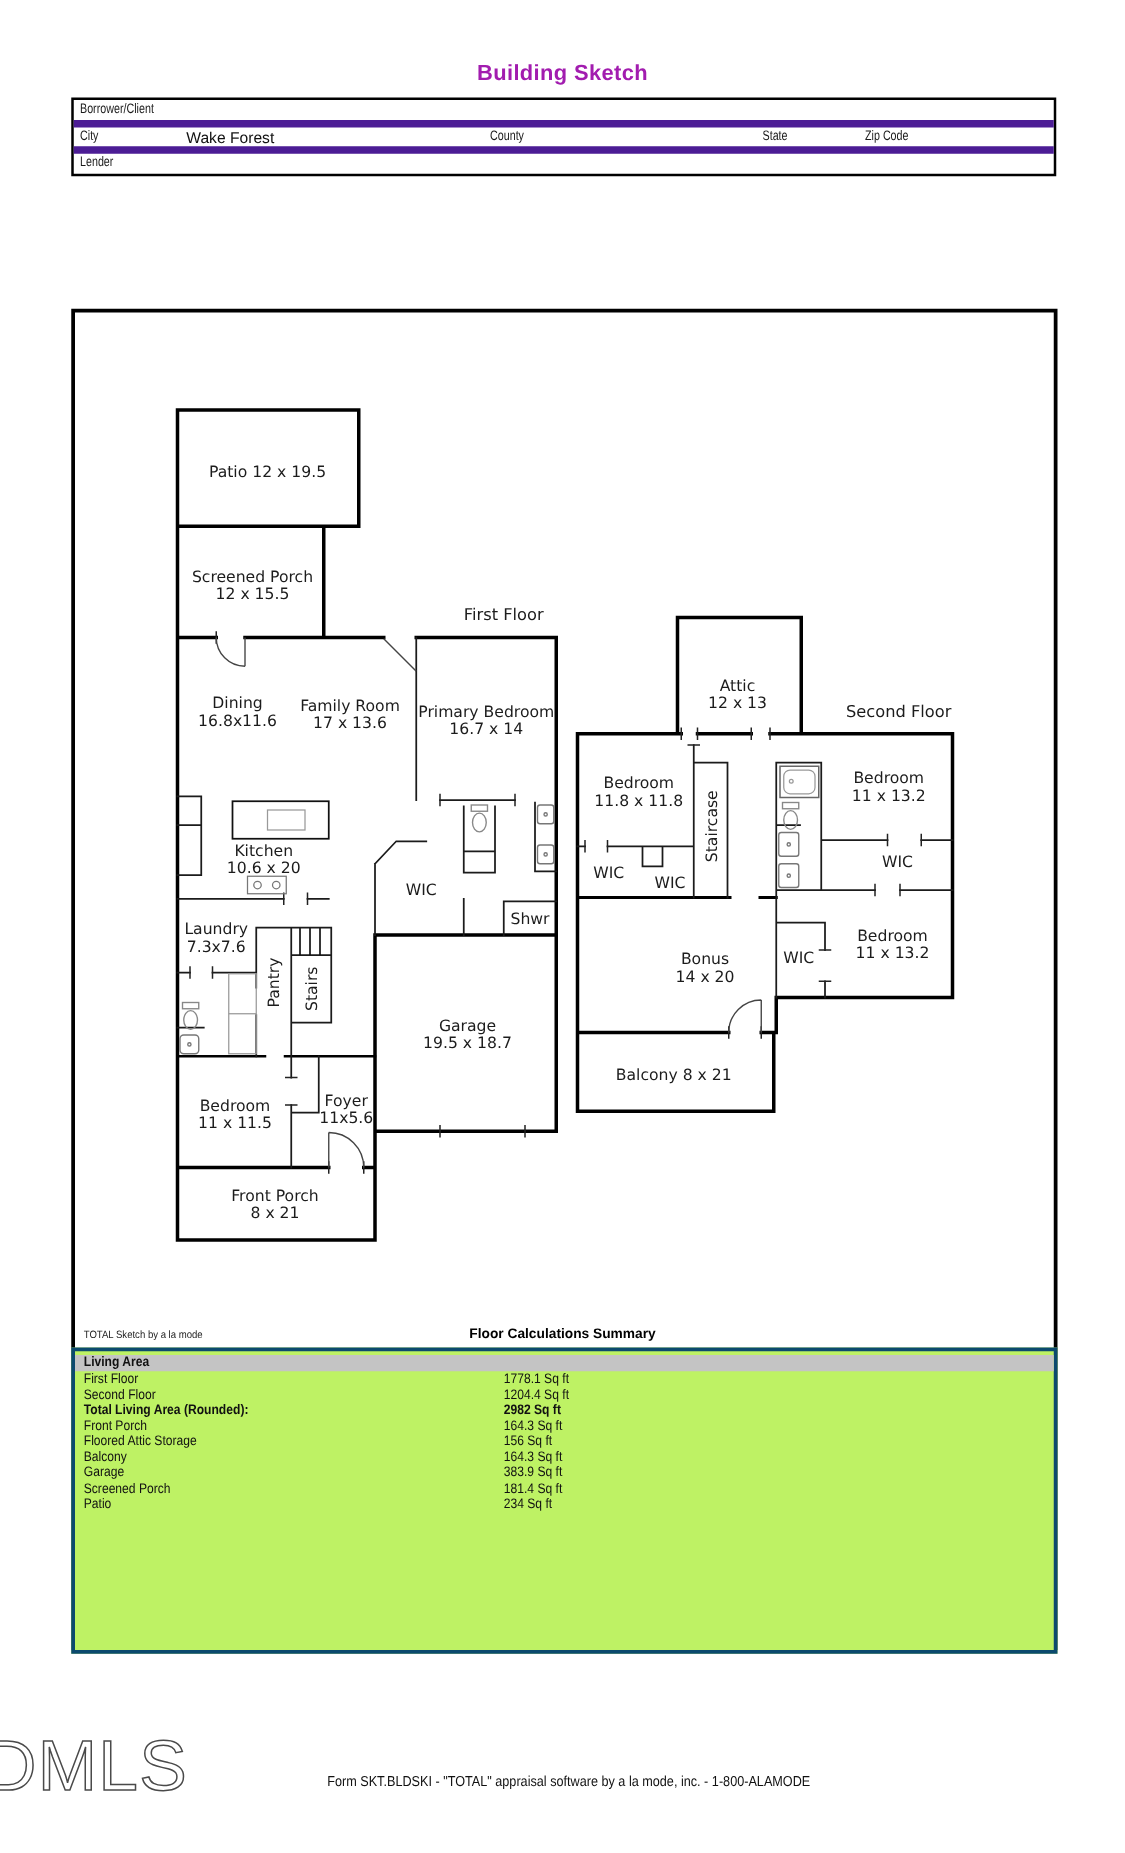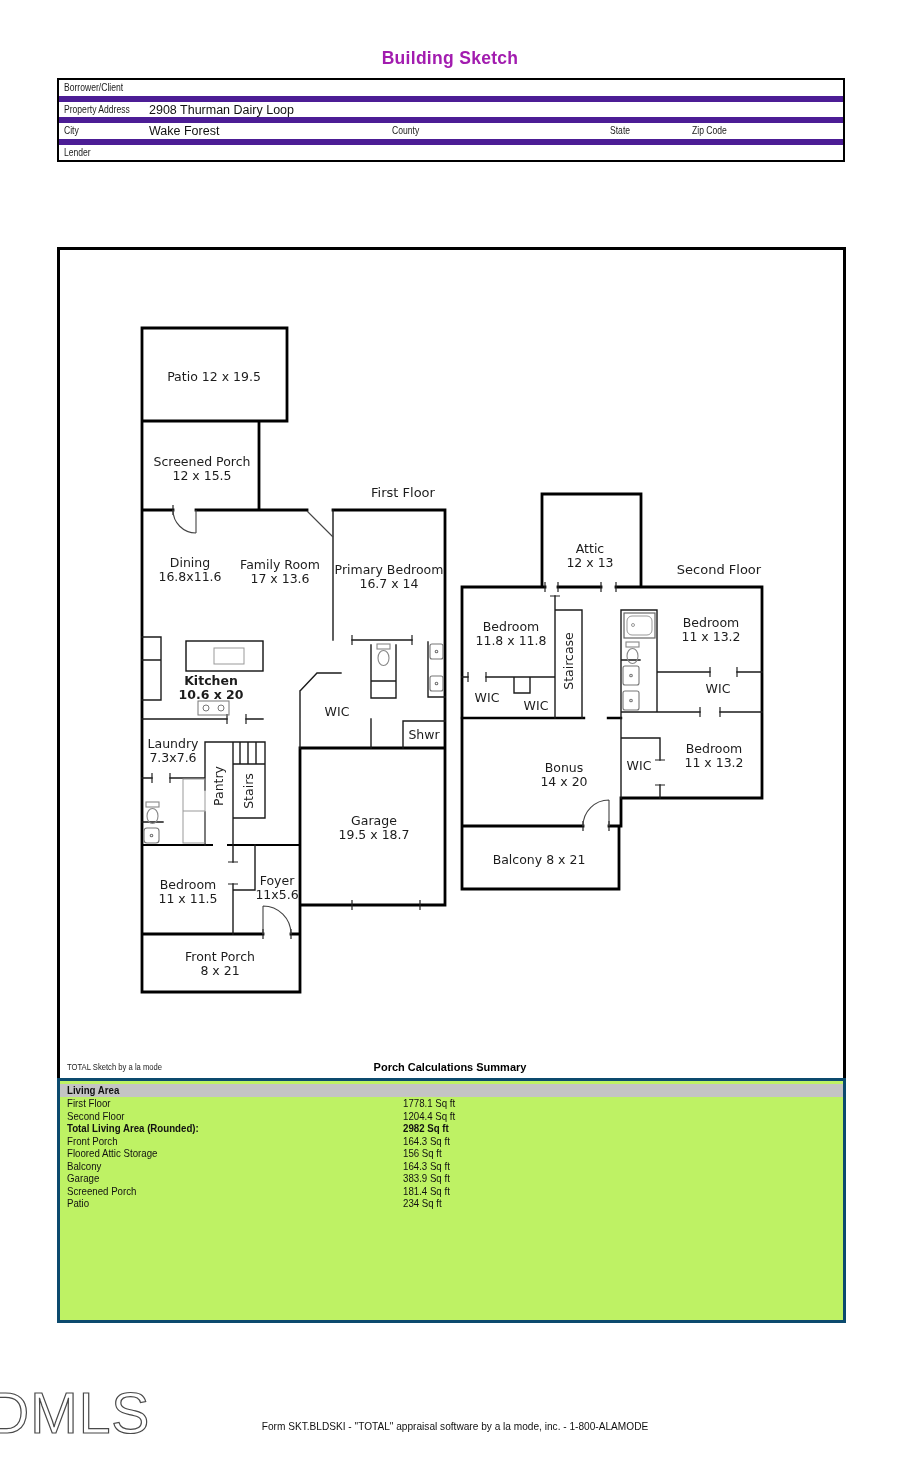--- a/index.html
+++ b/index.html
@@ -38,24 +38,20 @@
 </head>
 <body>
 
 <div class="abs page-title">Building Sketch</div>
 
 <div class="abs hdr">
   <div class="hrow">
     <span class="hlbl">Borrower/Client</span>
   </div>
   <div class="hrow">
-    <span class="hlbl">Property Address</span>
-    <span class="hval" style="left:90px;">2908 Thurman Dairy Loop</span>
-  </div>
-  <div class="hrow">
     <span class="hlbl">City</span>
     <span class="hval" style="left:90px;">Wake Forest</span>
     <span class="hlbl" style="left:333px;">County</span>
     <span class="hlbl" style="left:551px;">State</span>
     <span class="hlbl" style="left:633px;">Zip Code</span>
   </div>
   <div class="hrow">
     <span class="hlbl">Lender</span>
   </div>
 </div>
@@ -146,21 +142,21 @@
     <span>16.8x11.6</span>
   </div>
 <div class="plab" style="left:280px;top:571px;">
     <span>Family Room</span>
     <span>17 x 13.6</span>
   </div>
 <div class="plab" style="left:389px;top:576px;">
     <span>Primary Bedroom</span>
     <span>16.7 x 14</span>
   </div>
-<div class="plab" style="left:211px;top:687px;font-weight:bold;">
+<div class="plab" style="left:211px;top:687px;">
     <span>Kitchen</span>
     <span>10.6 x 20</span>
   </div>
 <div class="plab" style="left:337px;top:712px;">
     <span>WIC</span>
   </div>
 <div class="plab" style="left:424px;top:735px;">
     <span>Shwr</span>
   </div>
 <div class="plab" style="left:173px;top:750px;">
@@ -225,21 +221,21 @@
   </div>
 <div class="plab" style="left:714px;top:755px;">
     <span>Bedroom</span>
     <span>11 x 13.2</span>
   </div>
 <div class="plab" style="left:539px;top:860px;">
     <span>Balcony 8 x 21</span>
   </div>
 
 <div class="abs branding">TOTAL Sketch by a la mode</div>
-<div class="abs sumtitle">Porch Calculations Summary</div>
+<div class="abs sumtitle">Floor Calculations Summary</div>
 <div class="abs sumbox">
   <div class="sumrows">
     <div class="band">
         <span>Living Area</span>
       </div>
     <div class="srow">
       <span class="lbl">First Floor</span>
       <span class="val">1778.1 Sq ft</span>
     </div>
     <div class="srow">

